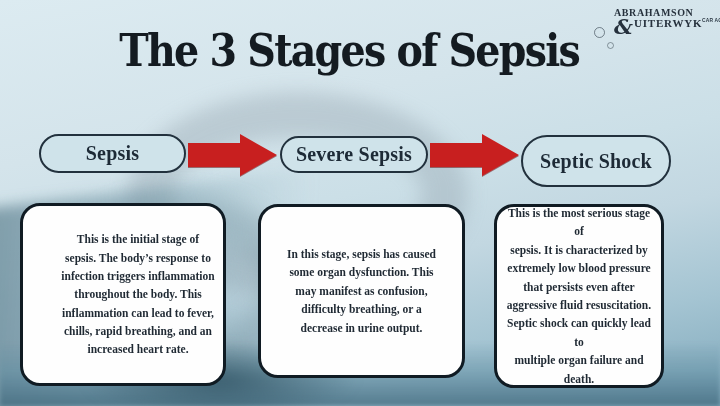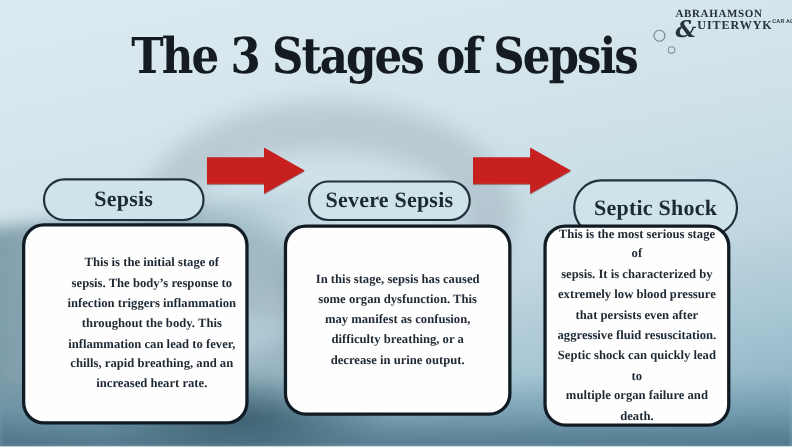--- a/index.html
+++ b/index.html
@@ -58,21 +58,20 @@
   .logo-line2{font-family:"Liberation Serif", serif;font-weight:700;font-size:11px;letter-spacing:.8px;line-height:11px;}
   .logo-tag{font-family:"Liberation Sans", sans-serif;font-weight:700;font-size:6px;line-height:6.5px;
     letter-spacing:.2px;color:#2d3a46;transform:scale(.82);transform-origin:left top;white-space:nowrap;}
 
   
   .pill{
     position:absolute;display:flex;align-items:center;justify-content:center;
     background:var(--pill-fill);border:2.5px solid var(--pill-border);border-radius:999px;
     font-family:"Liberation Serif", serif;font-weight:700;font-size:20px;color:#1d2a36;
     letter-spacing:.2px;
-    margin-top:28px;
   }
   .pill-sepsis{left:39px;top:134px;width:147px;height:39px;}
   .pill-severe{left:280px;top:136px;width:148px;height:37px;justify-content:center;}
   .pill-shock{left:521px;top:135px;width:150px;height:52px;}
 
   
   .arrow{position:absolute;width:90px;height:44px;color:var(--arrow-red);
     filter:drop-shadow(0 1.5px 0 rgba(110,14,14,.55));}
   .arrow-1{left:188px;top:133px;}
   .arrow-2{left:430px;top:133px;}

